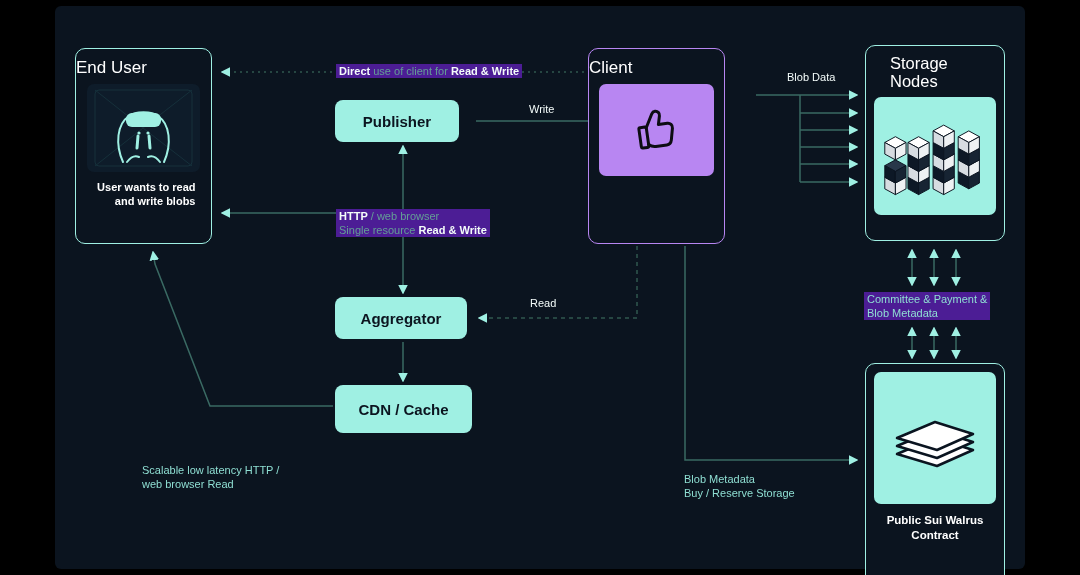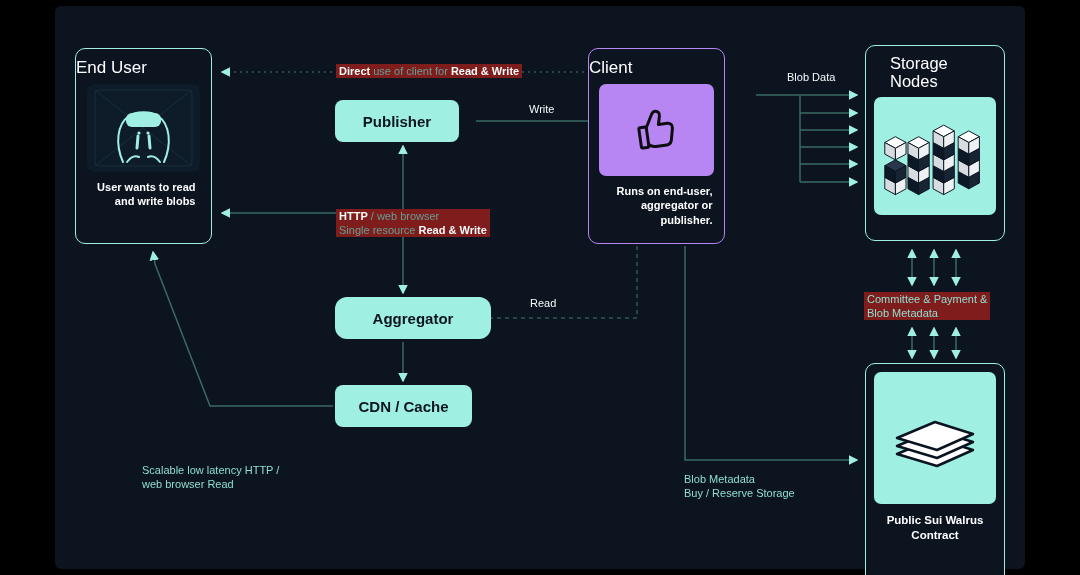--- a/index.html
+++ b/index.html
@@ -27,21 +27,21 @@
           justify-content: center; overflow: hidden; }
   .illu.dark   { background: #0e1c2a; width: 113px; height: 88px; }
   .illu.purple { background: #b886f2; width: 115px; height: 92px; }
   .illu.teal   { background: #9ff0e3; }
   .node-caption { text-align: right; color: #fff; font-size: 11px; font-weight: 700;
                   line-height: 1.3; margin: 8px auto 0; }
   .contract-title { font-size: 11.5px; font-weight: 700; color: #fff; text-align: center;
                     line-height: 1.3; padding: 9px 12px 0; }
 
   .lbl { position: absolute; font-size: 11px; line-height: 14px; white-space: nowrap; }
-  .lbl.masked { background: #7f1d1d; padding: 0 3px; }
+  .lbl.masked { background: #4c1d95; padding: 0 3px; }
   .strong { color: #f4fcfa; font-weight: 700; }
   .dim    { color: #649f96; }
   .white  { color: #f4fcfa; }
   .teal   { color: #8fdfd3; }
 </style>
 </head>
 <body>
 
 <div class="stage"></div>
 
@@ -95,38 +95,37 @@
       <circle cx="52" cy="49" r="1.6" fill="#9ff0e3"></circle>
       <circle cx="61" cy="49" r="1.6" fill="#9ff0e3"></circle>
     </svg>
   </div>
   <div class="node-caption" style="max-width:104px;">User wants to read and write blobs</div>
 </div>
 
 <div class="node pill" style="left:335px; top:100px; width:124px; height:42px;">
   <span>Publisher</span>
 </div>
-<div class="node pill" style="left:335px; top:297px; width:156px; height:42px;border-radius:12px;">
+<div class="node pill" style="left:335px; top:297px; width:132px; height:42px;">
   <span>Aggregator</span>
 </div>
-<div class="node pill" style="left:335px; top:385px; width:137px; height:42px;">
+<div class="node pill" style="left:335px; top:385px; width:137px; height:48px;">
   <span>CDN / Cache</span>
 </div>
 
 <div class="node outlined purple-border" style="left:588px; top:48px; width:137px; height:196px;">
   <div class="node-title">Client</div>
   <div class="illu purple">
     <svg width="60" height="60" viewBox="0 0 64 64">
       <g transform="rotate(-8 32 32)" stroke="#0d0d12" stroke-width="3.2" fill="none" stroke-linejoin="round" stroke-linecap="round">
         <rect x="13" y="27" width="8" height="22" rx="1.5"></rect>
         <path d="M21 46 c2 2 4.6 3.2 7.4 3.2 h11.8 c2.6 0 4.8 -1.8 5.4 -4.3 l3 -12.6 c0.7 -3 -1.6 -5.9 -4.7 -5.9 h-9.6 l2.4 -9.1 c0.7 -2.7 -1.3 -5.3 -4.1 -5.3 c-1.5 0 -2.9 0.8 -3.7 2.1 L21 28"></path>
       </g>
     </svg>
   </div>
-  <div class="node-caption" style="max-width:112px;">Runs on end-user, aggregator or publisher.</div>
 </div>
 
 <div class="node outlined" style="left:865px; top:45px; width:140px; height:196px;">
   <div class="node-title storage-title">Storage Nodes</div>
   <div class="illu teal" style="width:122px; height:118px; margin-top:6px;">
     <svg width="112" height="112" viewBox="0 0 116 116">
       <defs>
         <g id="cubeD" stroke="#0a1420" stroke-width="1">
           <polygon points="0,6 11,0 22,6 11,12" fill="#28374a"></polygon>
           <polygon points="0,6 11,12 11,24 0,18" fill="#0d1826"></polygon>

